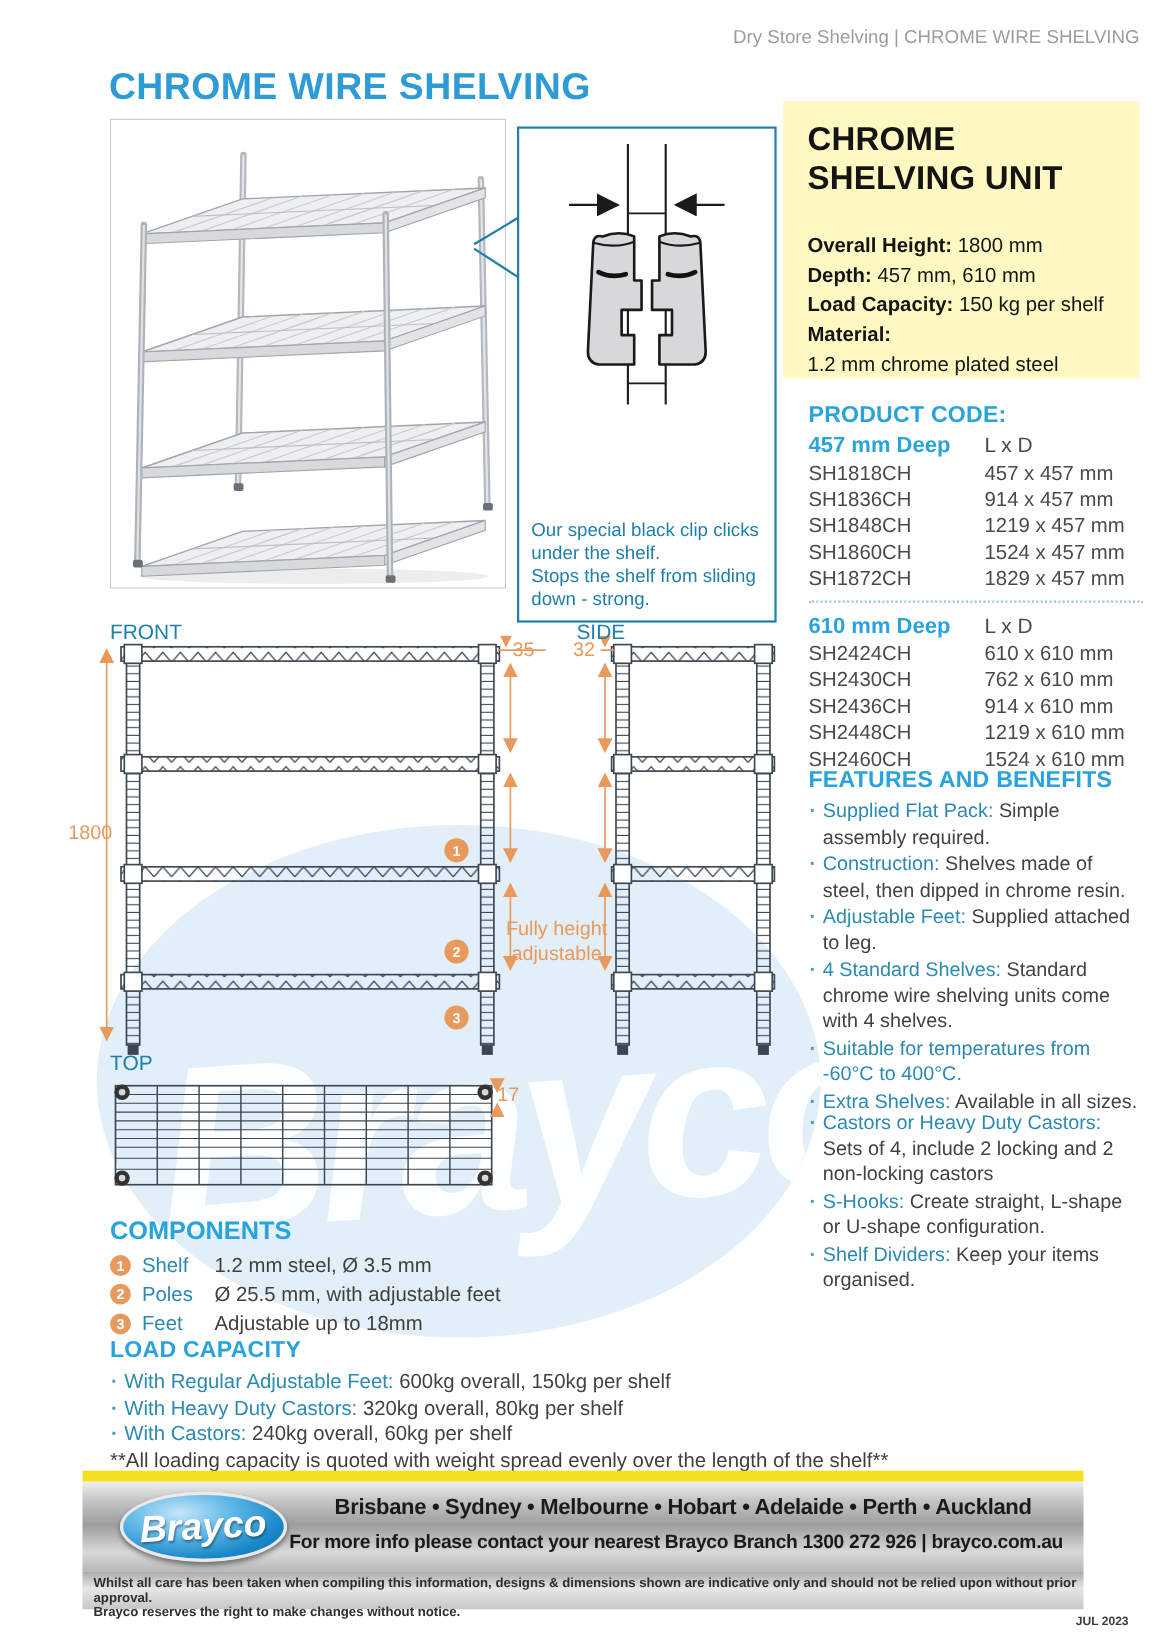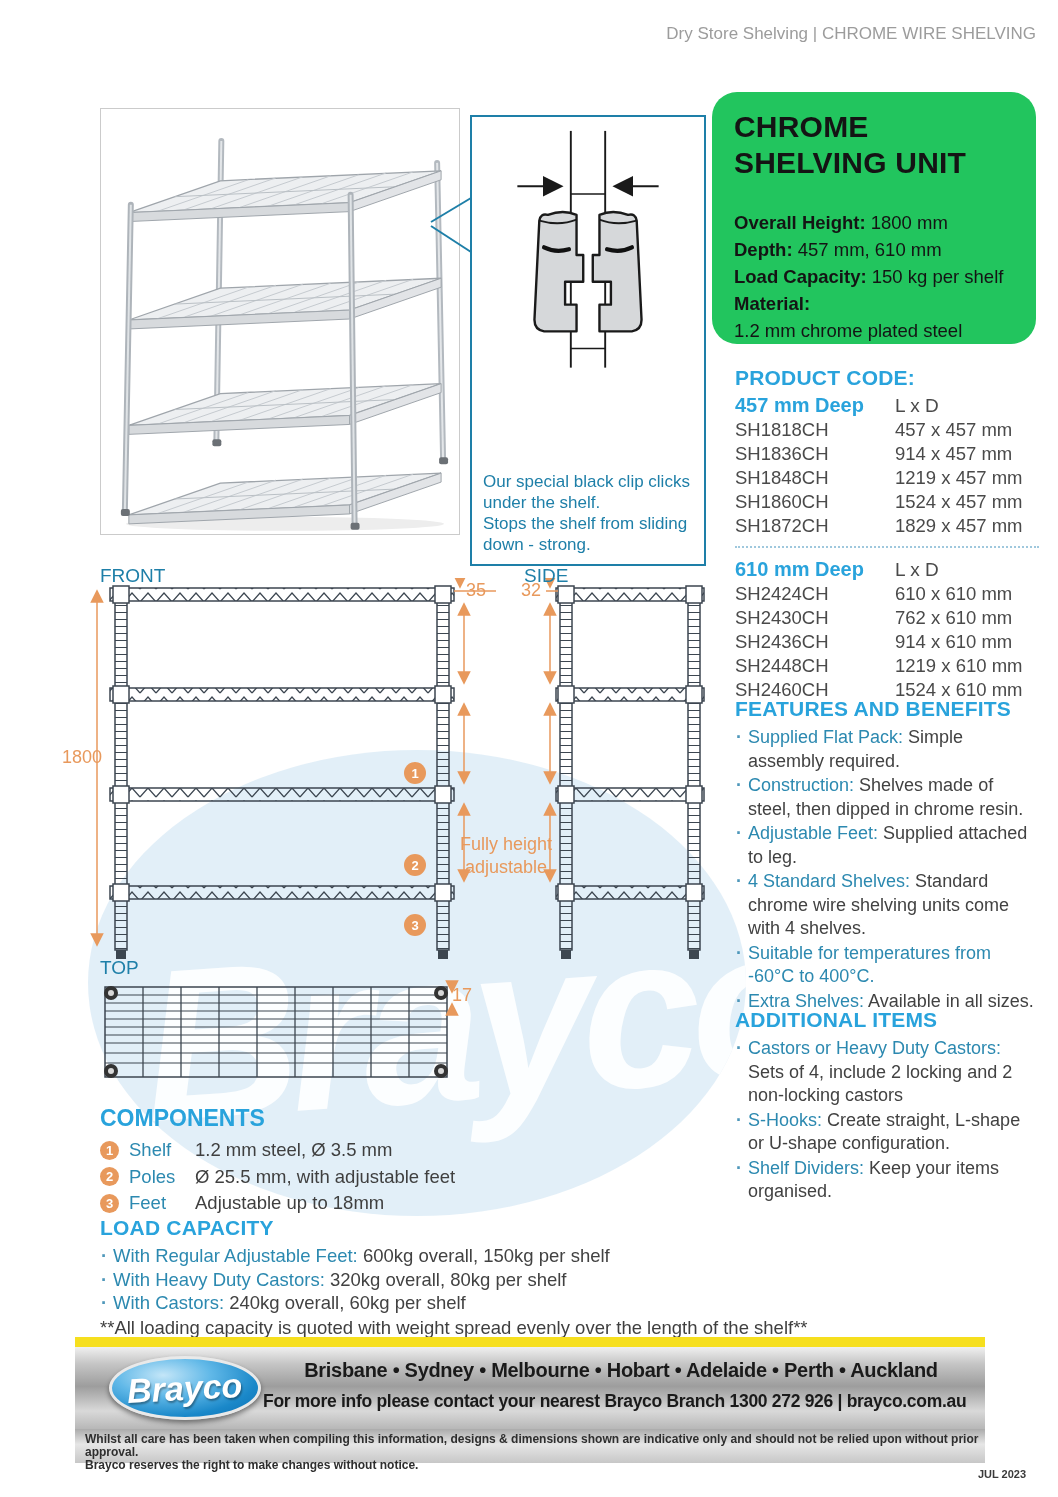--- a/index.html
+++ b/index.html
@@ -23,21 +23,21 @@
   .photo-box { position:absolute; left:100px; top:108px; width:360px; height:427px;
     border:1px solid #cbcbcb; background:#fff; z-index:3; }
   .callout-box { position:absolute; left:470px; top:115px; width:236px; height:451px;
     border:2px solid #1e7fa8; background:#fff; z-index:3; }
   .callout-text { position:absolute; left:11px; right:6px; bottom:9px; font-size:17px;
     line-height:21px; color:#1e7fa8; }
   .connector { position:absolute; left:430px; top:196px; z-index:4; }
 
   
   .spec-box { position:absolute; left:712px; top:92px; width:324px; height:252px;
-    background:#22c55e; z-index:3; padding:17px 14px 0 22px; color:#141414;border-radius:25px; }
+    background:#fef9c3; z-index:3; padding:17px 14px 0 22px; color:#141414; }
   .spec-title { font-size:30px; font-weight:bold; line-height:36px; letter-spacing:.2px; }
   .spec-rows { margin-top:28px; font-size:18.5px; line-height:27px; }
   .spec-label { font-weight:bold; }
 
   
   .rc { position:absolute; left:735px; width:304px; z-index:4; }
   .rc-h { font-size:21px; font-weight:bold; color:#29a3dc; letter-spacing:.2px; }
   .pc-block { top:366px; }
   .pc-title-row { display:flex; margin-top:3px; line-height:25px; }
   .pc-title { width:160px; font-size:20px; font-weight:bold; color:#29a3dc; }
@@ -92,20 +92,21 @@
     background:linear-gradient(180deg,#ababab 0%,#e6e6e6 45%,#c7c7c7 100%);
     padding:4px 0 0 10px; font-size:12px; font-weight:bold; line-height:13px; color:#2e2e2e; }
   .doc-date { position:absolute; right:32px; top:1468px; font-size:11px; font-weight:bold; color:#3a3a3a; z-index:6; }
 </style>
 </head>
 <body>
 
 <div class="page">
 
   <div class="breadcrumb">Dry Store Shelving | CHROME WIRE SHELVING</div>
+  <div class="main-title">CHROME WIRE SHELVING</div>
 
   <div class="watermark">
     <span>Brayco</span>
   </div>
 
   <div class="photo-box">
     <svg width="358" height="425" viewBox="0 0 360 427">
       <defs>
         <g id="shelfG">
           <polygon points="28,104 250,94 342,62 120,72" fill="#edeff1" stroke="#9fa5ab" stroke-width="1.3"></polygon>
@@ -247,21 +248,20 @@
     <div class="rc-h block-h-gap">FEATURES AND BENEFITS</div>
     <div class="bullet"><span class="b-label">Supplied Flat Pack:</span><span class="b-text"> Simple assembly required.</span></div>
     <div class="bullet"><span class="b-label">Construction:</span><span class="b-text"> Shelves made of steel, then dipped in chrome resin.</span></div>
     <div class="bullet"><span class="b-label">Adjustable Feet:</span><span class="b-text"> Supplied attached to leg.</span></div>
     <div class="bullet"><span class="b-label">4 Standard Shelves:</span><span class="b-text"> Standard chrome wire shelving units come with 4 shelves.</span></div>
     <div class="bullet"><span class="b-label">Suitable for temperatures from -60°C to 400°C.</span><span class="b-text"></span></div>
     <div class="bullet"><span class="b-label">Extra Shelves:</span><span class="b-text"> Available in all sizes.</span></div>
   </div>
 
   <div class="rc additional-block">
-    <div class="rc-h block-h-gap">ADDITIONAL ITEMS</div>
     <div class="bullet"><span class="b-label">Castors or Heavy Duty Castors:</span><span class="b-text"> Sets of 4, include 2 locking and 2 non-locking castors</span></div>
     <div class="bullet"><span class="b-label">S-Hooks:</span><span class="b-text"> Create straight, L-shape or U-shape configuration.</span></div>
     <div class="bullet"><span class="b-label">Shelf Dividers:</span><span class="b-text"> Keep your items organised.</span></div>
   </div>
 
   <div class="draw-label" style="left:100px;top:565px;">FRONT</div>
   <div class="draw-label" style="left:524px;top:565px;">SIDE</div>
   <div class="draw-label" style="left:100px;top:957px;">TOP</div>
   <div class="dim-label" style="left:62px;top:747px;">1800</div>
   <div class="dim-label" style="left:466px;top:580px;">35</div>

